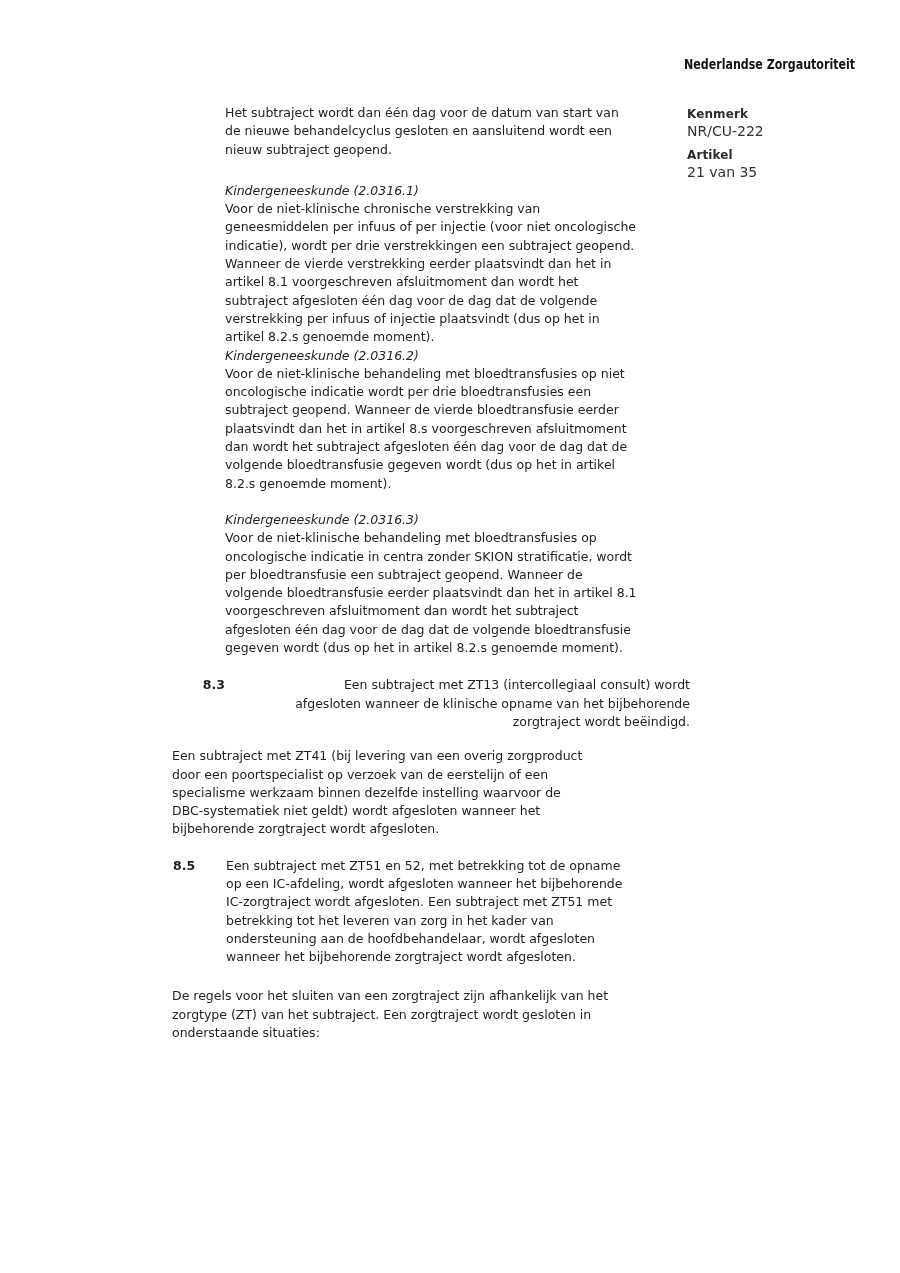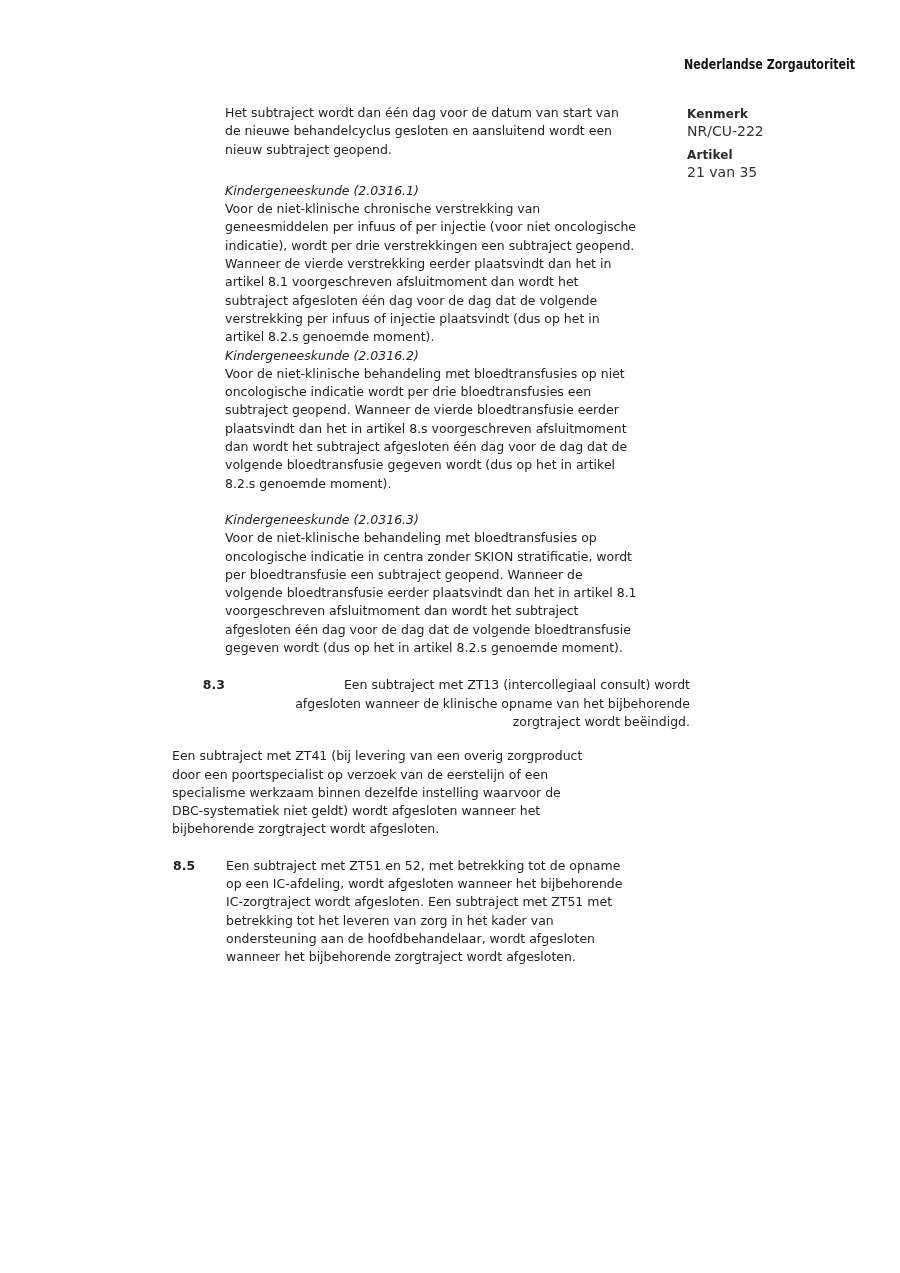--- a/index.html
+++ b/index.html
@@ -159,14 +159,17 @@
     <div class="item-number">8.5</div>
     <div class="item-body pre">Een subtraject met ZT51 en 52, met betrekking tot de opname
 op een IC-afdeling, wordt afgesloten wanneer het bijbehorende
 IC-zorgtraject wordt afgesloten. Een subtraject met ZT51 met
 betrekking tot het leveren van zorg in het kader van
 ondersteuning aan de hoofdbehandelaar, wordt afgesloten
 wanneer het bijbehorende zorgtraject wordt afgesloten.</div>
   </div>
 
 
+  <div class="closing pre">De regels voor het sluiten van een zorgtraject zijn afhankelijk van het
+zorgtype (ZT) van het subtraject. Een zorgtraject wordt gesloten in
+onderstaande situaties:</div>
 
 </div>
 
 </body></html>

